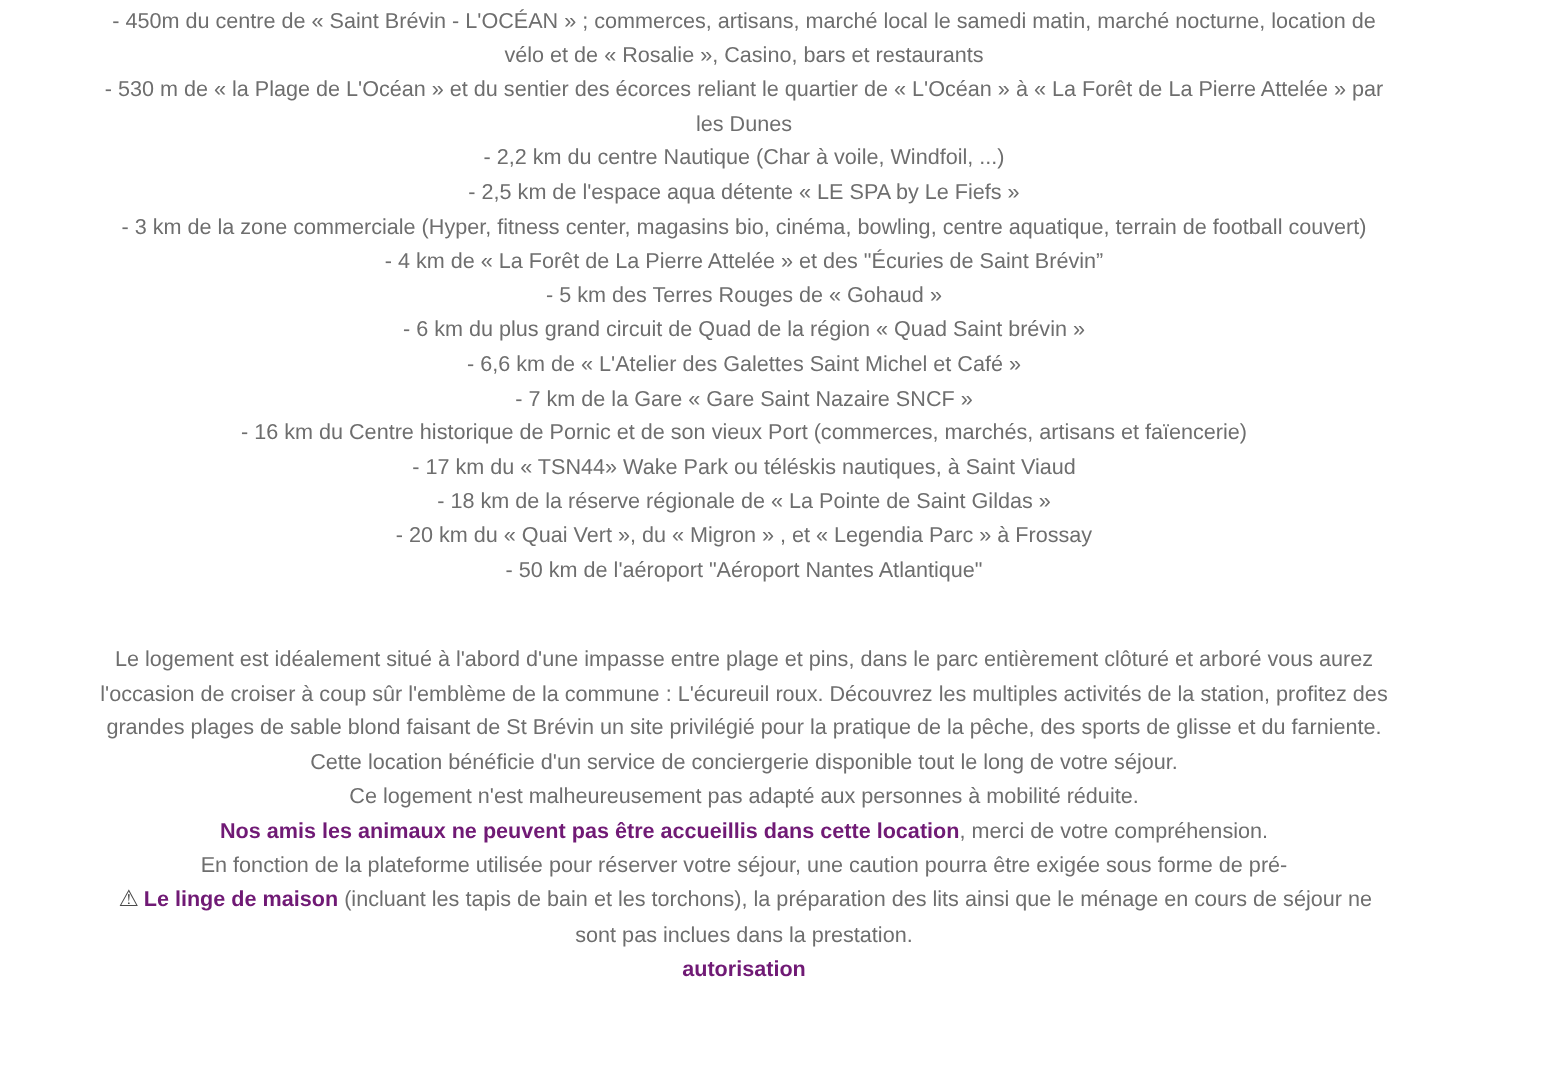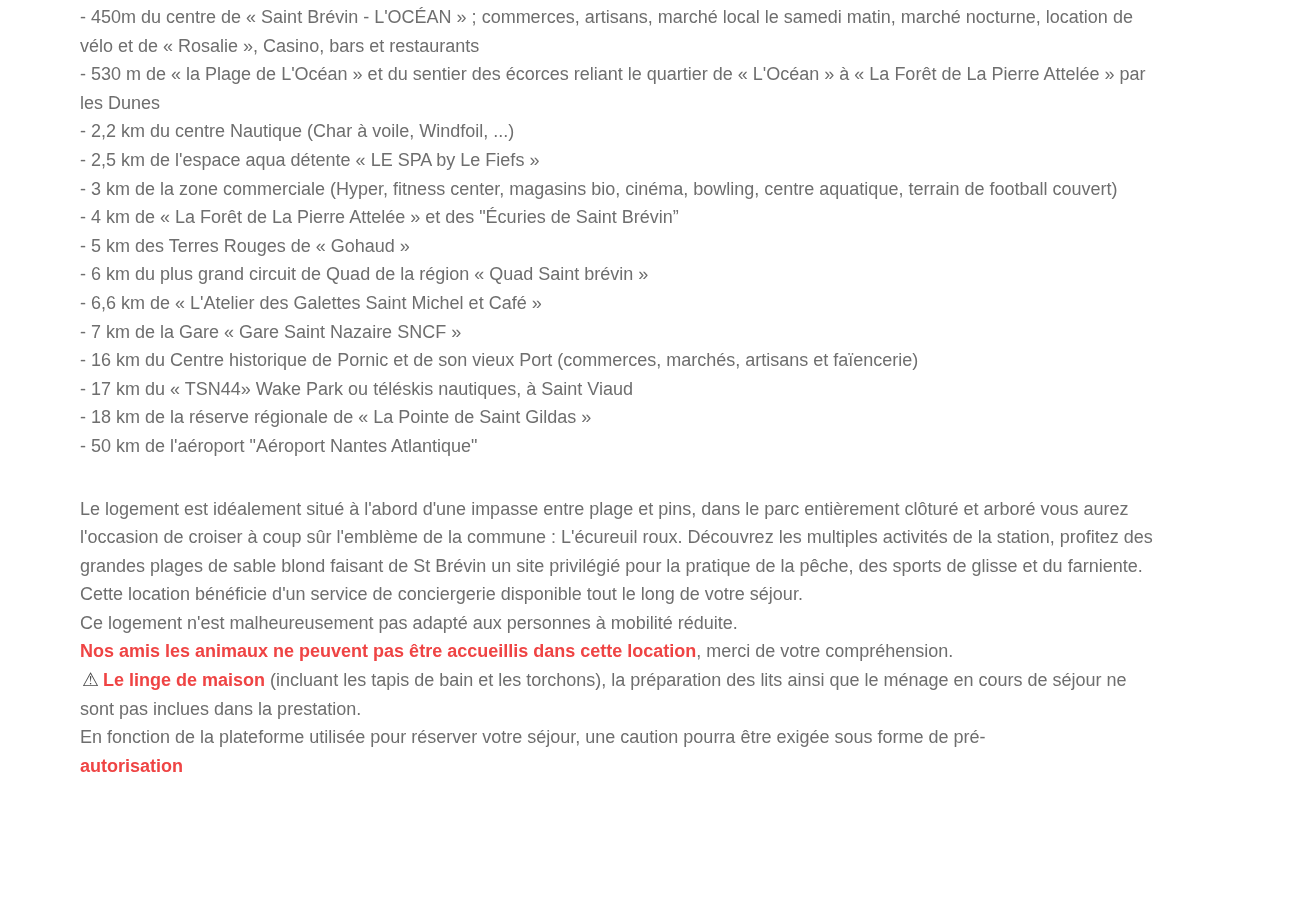--- a/index.html
+++ b/index.html
@@ -15,25 +15,26 @@
     font-size: 18px;
     line-height: 28.6px;
     color: #6e6e6e;
     -webkit-font-smoothing: antialiased;
   }
   .content {
     position: absolute;
     left: 80px;
     top: 3px;
     width: 1080px;
+    text-align: center;
   }
   .dist-item { margin: 0; }
-  .desc { margin-top: 34px; }
+  .desc { margin-top: 46px; }
   .para { margin: 0; }
-  .b { font-weight: 700; color: #ef4444; }
+  .b { font-weight: 700; color: #701a75; }
   .warn {
     color: #4a4a4a;
     font-size: 19px;
     margin-right: 4px;
     margin-left: 2px;
   }
 </style>
 </head>
 <body>
 
@@ -45,24 +46,25 @@
       <div class="dist-item">- 2,5 km de l'espace aqua détente « LE SPA by Le Fiefs »</div>
       <div class="dist-item">- 3 km de la zone commerciale (Hyper, fitness center, magasins bio, cinéma, bowling, centre aquatique, terrain de football couvert)</div>
       <div class="dist-item">- 4 km de « La Forêt de La Pierre Attelée » et des "Écuries de Saint Brévin”</div>
       <div class="dist-item">- 5 km des Terres Rouges de « Gohaud »</div>
       <div class="dist-item">- 6 km du plus grand circuit de Quad de la région « Quad Saint brévin »</div>
       <div class="dist-item">- 6,6 km de « L'Atelier des Galettes Saint Michel et Café »</div>
       <div class="dist-item">- 7 km de la Gare « Gare Saint Nazaire SNCF »</div>
       <div class="dist-item">- 16 km du Centre historique de Pornic et de son vieux Port (commerces, marchés, artisans et faïencerie)</div>
       <div class="dist-item">- 17 km du « TSN44» Wake Park ou téléskis nautiques, à Saint Viaud</div>
       <div class="dist-item">- 18 km de la réserve régionale de « La Pointe de Saint Gildas »</div>
+      <div class="dist-item">- 20 km du « Quai Vert », du « Migron » , et « Legendia Parc » à Frossay</div>
       <div class="dist-item">- 50 km de l'aéroport "Aéroport Nantes Atlantique"</div>
     </div>
   <div class="desc">
       <p class="para"><span>Le logement est idéalement situé à l'abord d'une impasse entre plage et pins, dans le parc entièrement clôturé et arboré vous aurez l'occasion de croiser à coup sûr l'emblème de la commune : L'écureuil roux. Découvrez les multiples activités de la station, profitez des grandes plages de sable blond faisant de St Brévin un site privilégié pour la pratique de la pêche, des sports de glisse et du farniente.</span></p>
       <p class="para"><span>Cette location bénéficie d'un service de conciergerie disponible tout le long de votre séjour.</span></p>
       <p class="para"><span>Ce logement n'est malheureusement pas adapté aux personnes à mobilité réduite.</span></p>
       <p class="para"><span class="b">Nos amis les animaux ne peuvent pas être accueillis dans cette location</span><span>, merci de votre compréhension.</span></p>
+      <p class="para"><span>En fonction de la plateforme utilisée pour réserver votre séjour, une caution pourra être exigée sous forme de pré-</span></p>
       <p class="para"><span class="warn">⚠</span><span class="b">Le linge de maison</span><span> (incluant les tapis de bain et les torchons), la préparation des lits ainsi que le ménage en cours de séjour ne sont pas inclues dans la prestation.</span></p>
-      <p class="para"><span>En fonction de la plateforme utilisée pour réserver votre séjour, une caution pourra être exigée sous forme de pré-</span></p>
       <p class="para"><span class="b">autorisation</span></p>
     </div>
 </div>
 
 </body></html>

